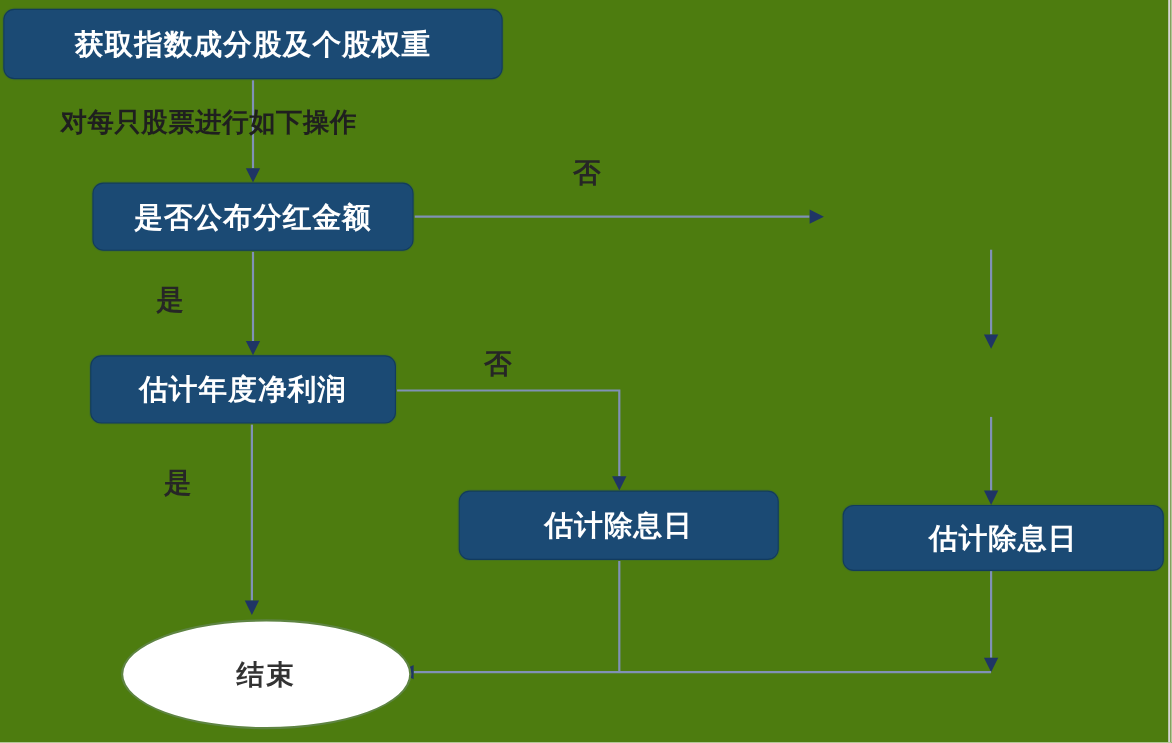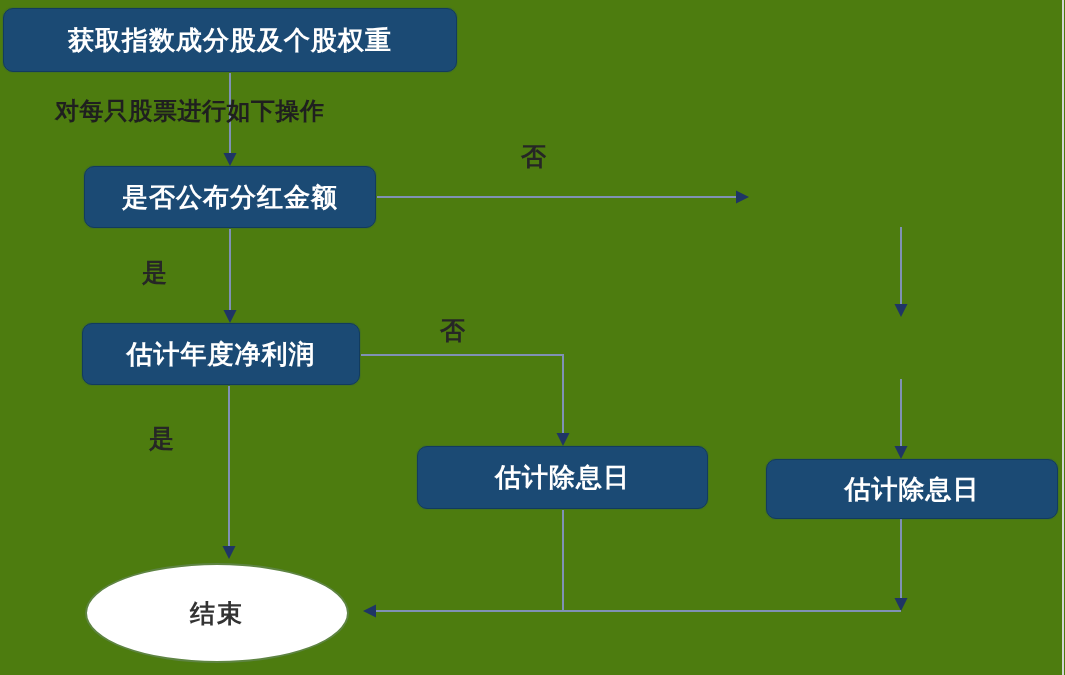--- a/index.html
+++ b/index.html
@@ -107,21 +107,21 @@
   <div class="node" style="left:84px;top:166px;width:292px;height:62px;">是否公布分红金额</div>
 
   <div class="node" style="left:82px;top:323px;width:278px;height:62px;">估计年度净利润</div>
 
   <div class="node" style="left:417px;top:446px;width:291px;height:63px;">估计除息日</div>
 
 
 
   <div class="node" style="left:766px;top:459px;width:292px;height:60px;">估计除息日</div>
 
-  <div class="terminator" style="left:85px;top:563px;width:264px;height:100px;">结束</div>
+  <div class="terminator" style="left:110px;top:563px;width:264px;height:100px;">结束</div>
 
   <div class="loop-note" style="left:55px;top:95px;">对每只股票进行如下操作</div>
 
   <div class="edge-label" style="left:521px;top:140px;">否</div>
 
   <div class="edge-label" style="left:142px;top:256px;">是</div>
 
   <div class="edge-label" style="left:440px;top:314px;">否</div>
 
   <div class="edge-label" style="left:149px;top:422px;">是</div>

